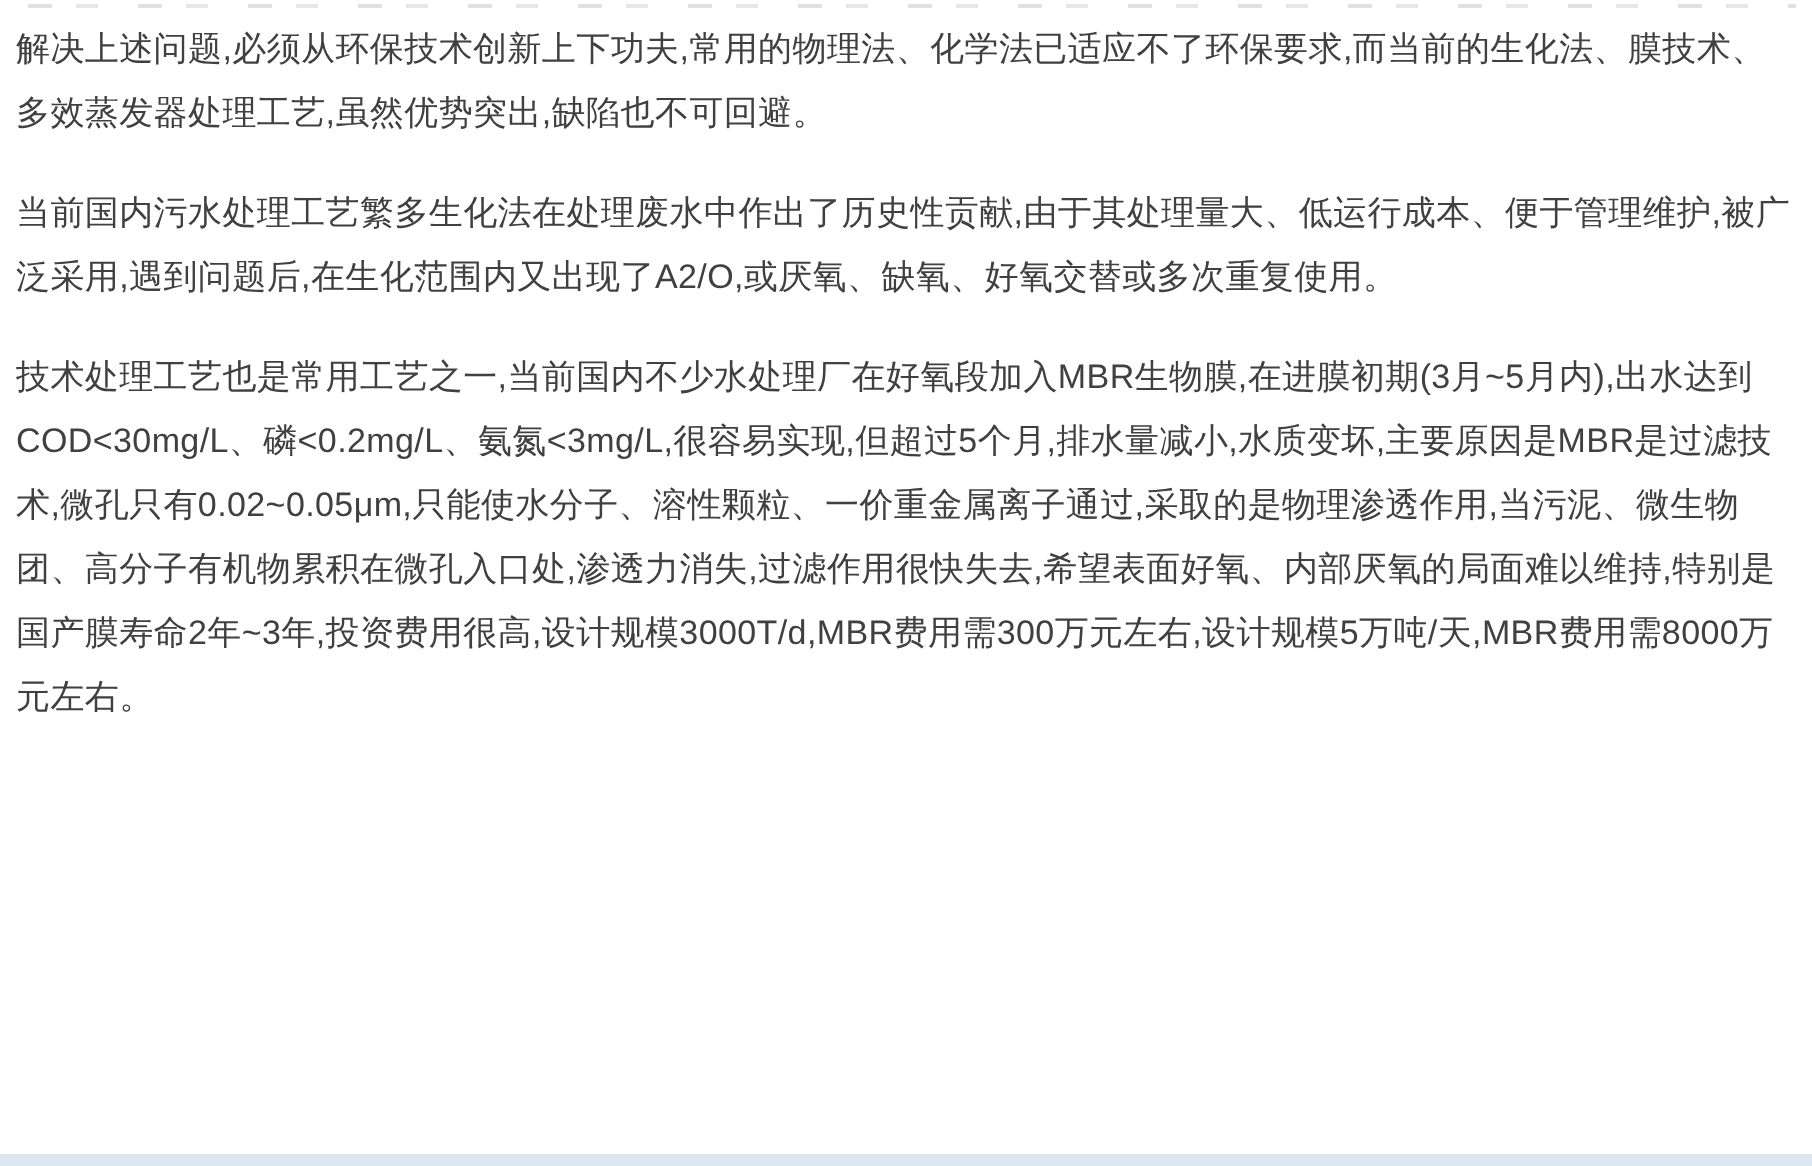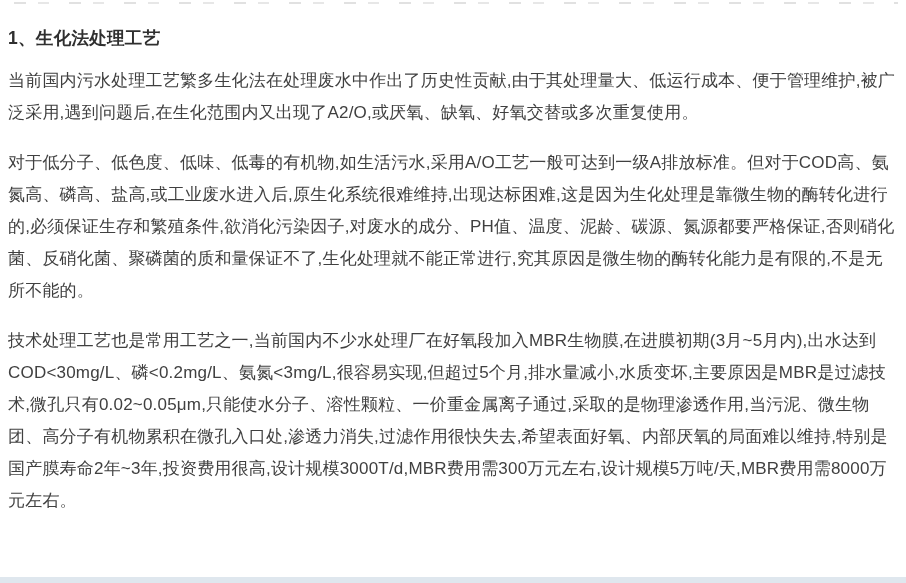--- a/index.html
+++ b/index.html
@@ -60,26 +60,25 @@
 </style>
 </head>
 <body>
 
 <div class="page">
 
   <div class="clipped-line"></div>
 
   <div class="body-text">
 
+    <p class="para">解决上述问题,必须从环保技术创新上下功夫,常用的物理法、化学法已适应不了环保要求,而当前的生化法、膜技术、多效蒸发器处理工艺,虽然优势突出,缺陷也不可回避。</p>
 
-    <h2 class="sec-heading">1、生化法处理工艺</h2>
 
     <p class="para">当前国内污水处理工艺繁多生化法在处理废水中作出了历史性贡献,由于其处理量大、低运行成本、便于管理维护,被广泛采用,遇到问题后,在生化范围内又出现了A2/O,或厌氧、缺氧、好氧交替或多次重复使用。</p>
 
-    <p class="para">对于低分子、低色度、低味、低毒的有机物,如生活污水,采用A/O工艺一般可达到一级A排放标准。但对于COD高、氨氮高、磷高、盐高,或工业废水进入后,原生化系统很难维持,出现达标困难,这是因为生化处理是靠微生物的酶转化进行的,必须保证生存和繁殖条件,欲消化污染因子,对废水的成分、PH值、温度、泥龄、碳源、氮源都要严格保证,否则硝化菌、反硝化菌、聚磷菌的质和量保证不了,生化处理就不能正常进行,究其原因是微生物的酶转化能力是有限的,不是无所不能的。</p>
 
 
     <p class="para">技术处理工艺也是常用工艺之一,当前国内不少水处理厂在好氧段加入MBR生物膜,在进膜初期(3月~5月内),出水达到COD&lt;30mg/L、磷&lt;0.2mg/L、氨氮&lt;3mg/L,很容易实现,但超过5个月,排水量减小,水质变坏,主要原因是MBR是过滤技术,微孔只有0.02~0.05μm,只能使水分子、溶性颗粒、一价重金属离子通过,采取的是物理渗透作用,当污泥、微生物团、高分子有机物累积在微孔入口处,渗透力消失,过滤作用很快失去,希望表面好氧、内部厌氧的局面难以维持,特别是国产膜寿命2年~3年,投资费用很高,设计规模3000T/d,MBR费用需300万元左右,设计规模5万吨/天,MBR费用需8000万元左右。</p>
 
   </div>
 
   <div class="bottom-strip"></div>
 
 </div>
 

